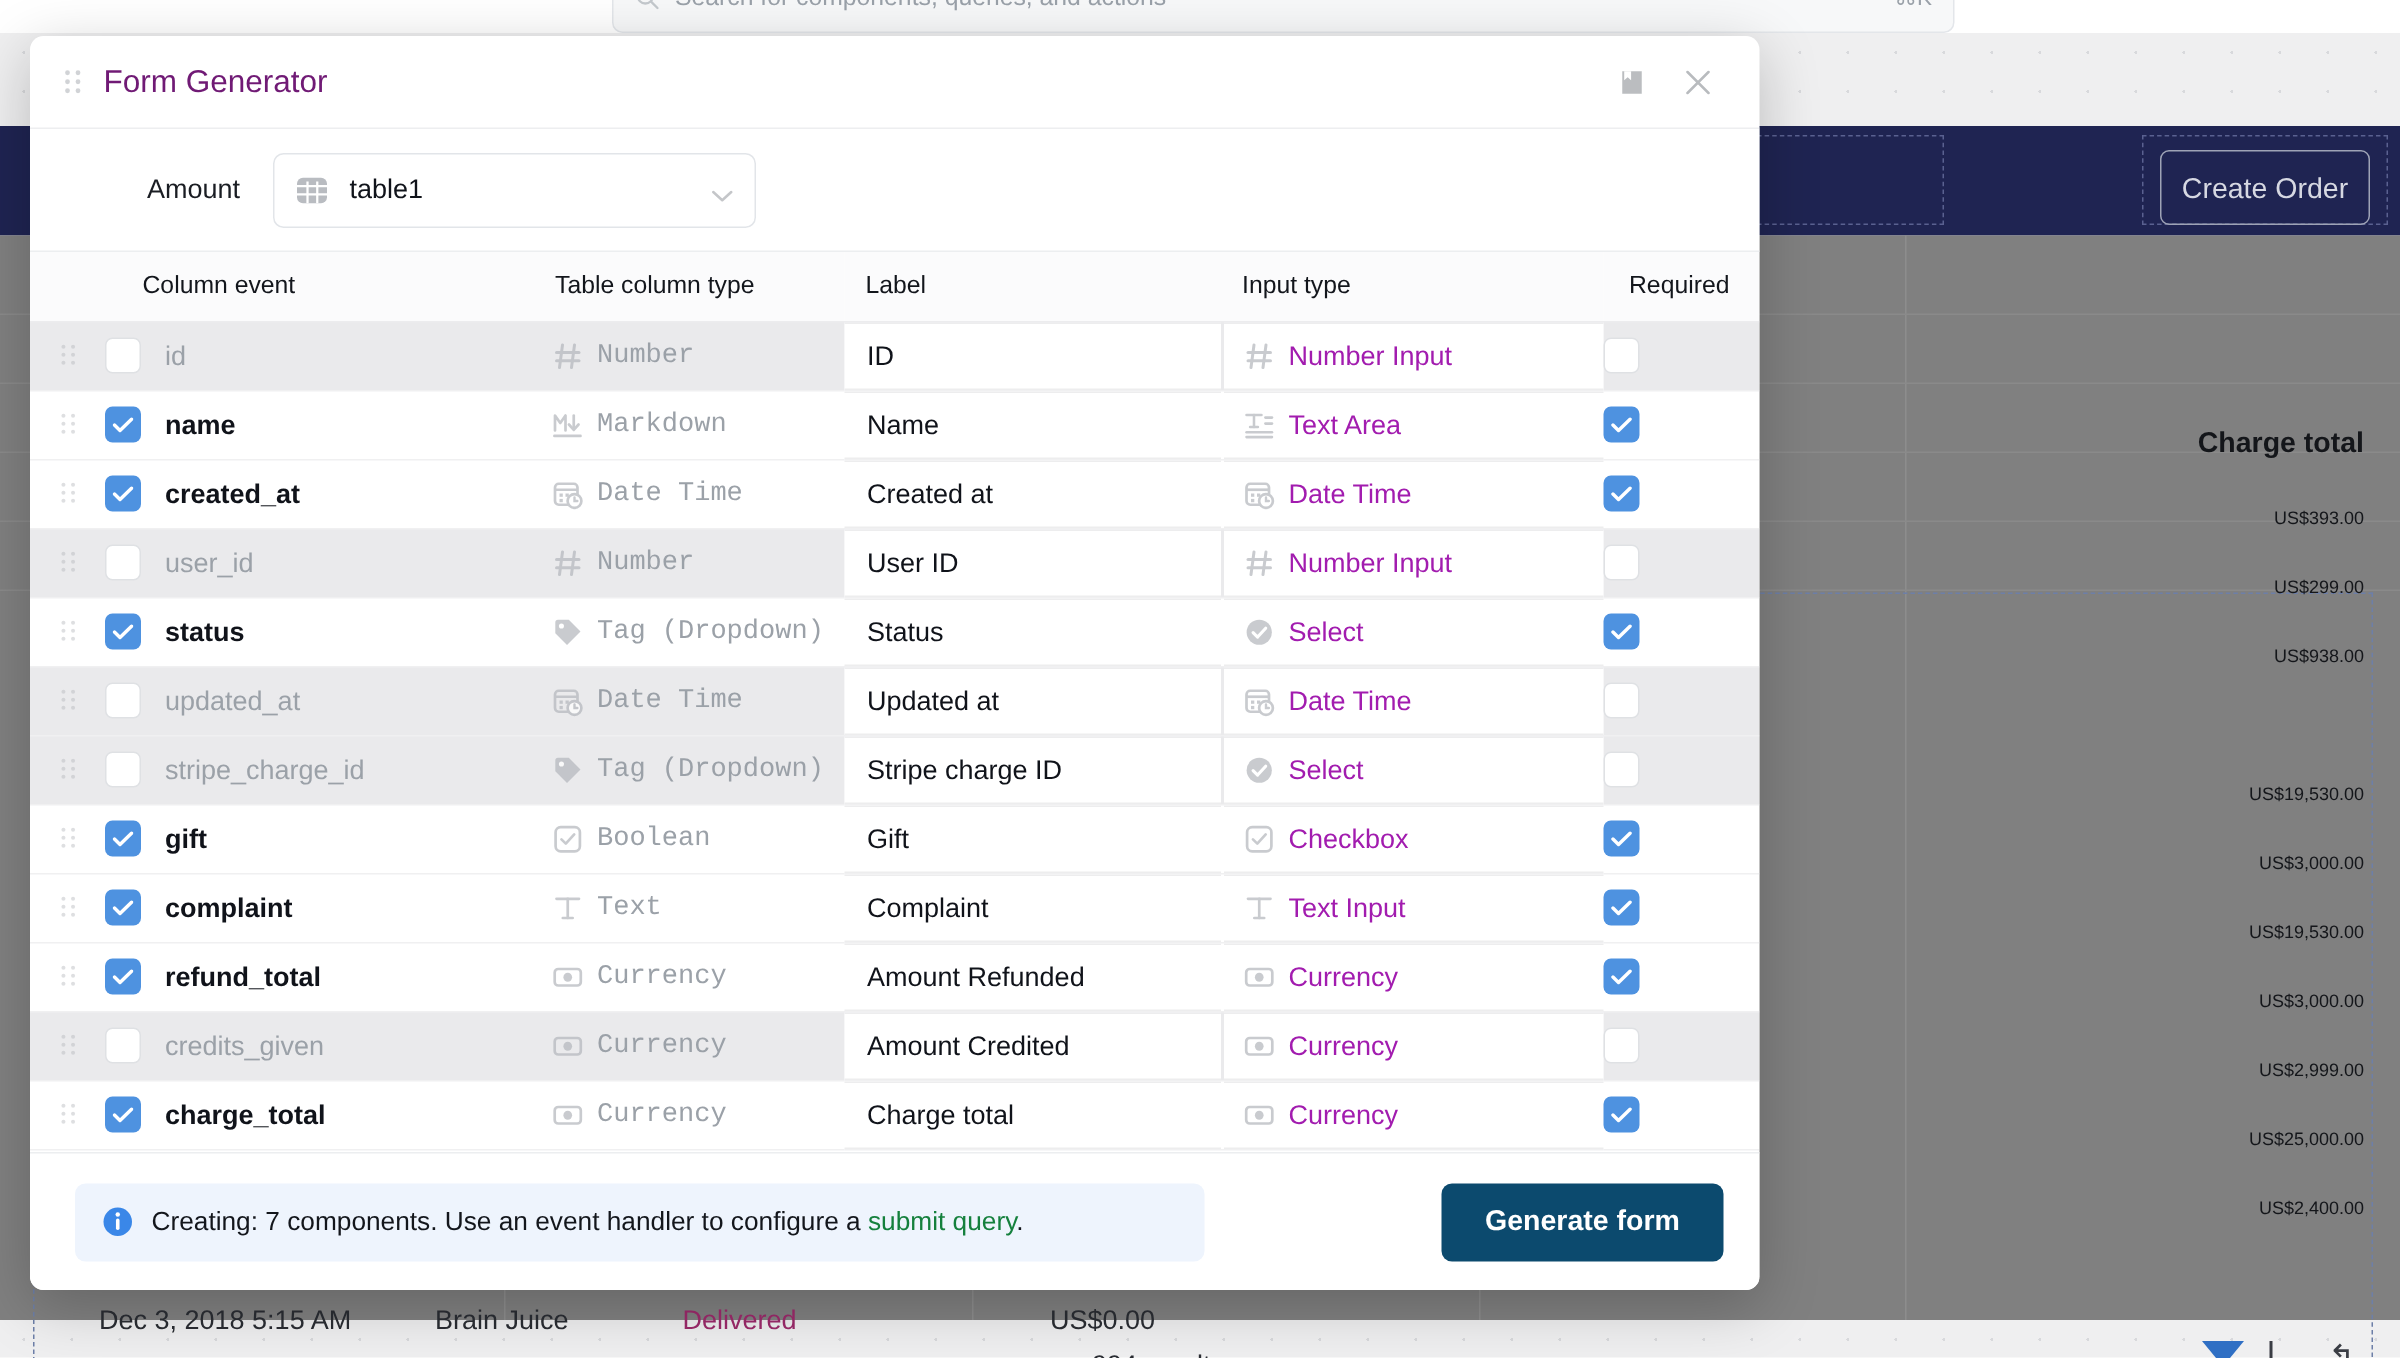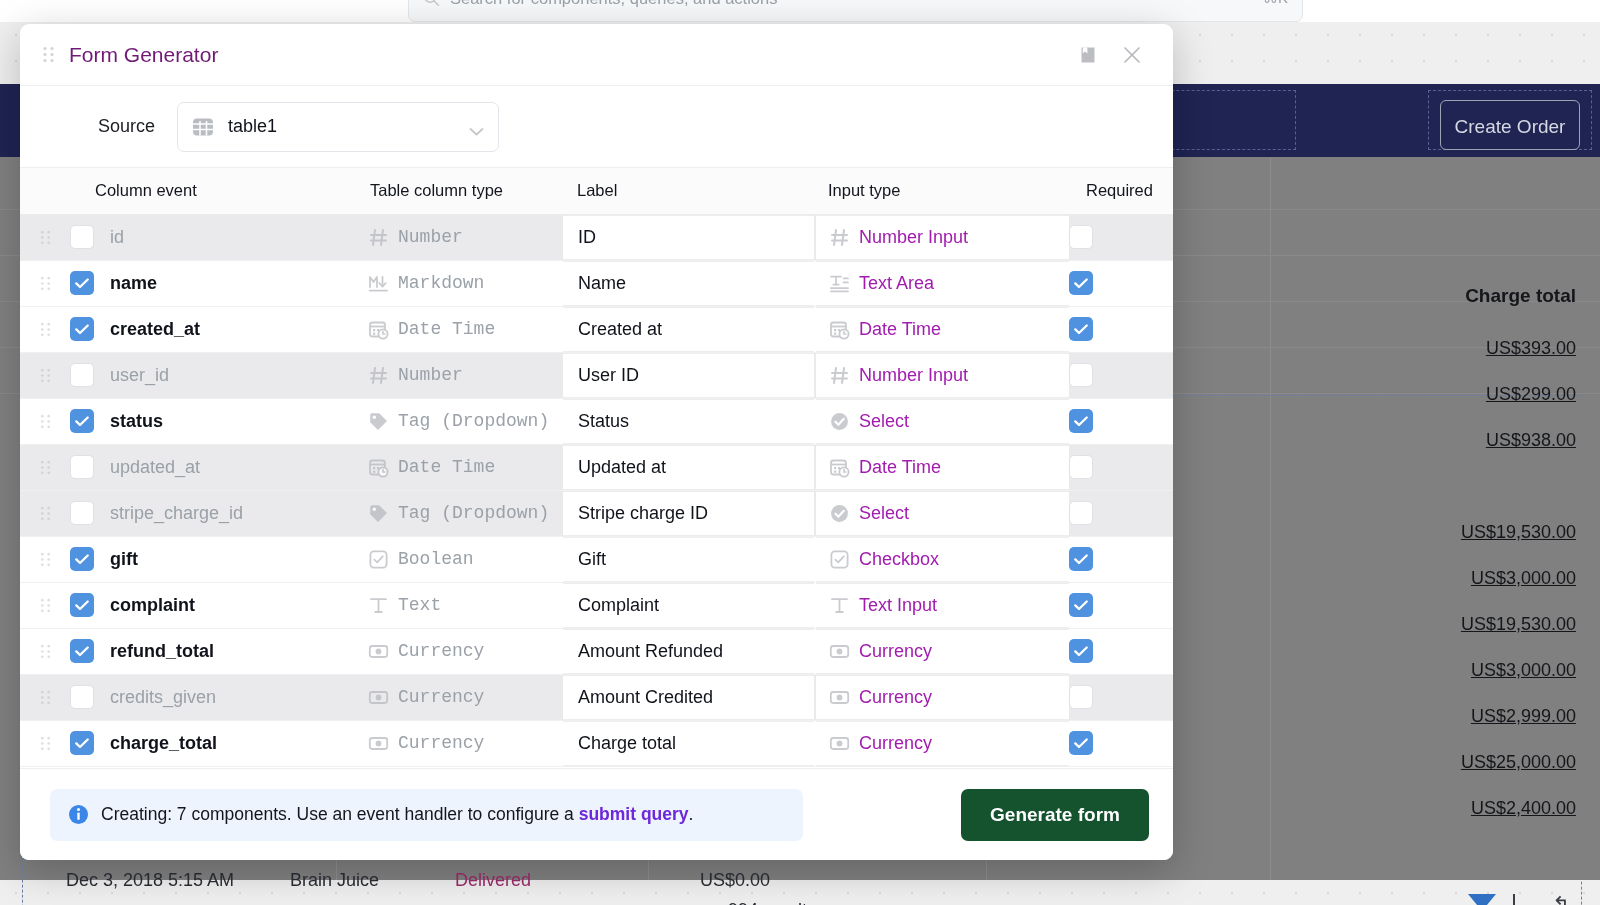--- a/index.html
+++ b/index.html
@@ -61,21 +61,21 @@
   }
   .grid-area .vline { position: absolute; top: 0; bottom: 0; width: 1px; background: #8d8d8d; }
   .grid-area .hline { position: absolute; left: 0; right: 0; height: 1px; background: #8a8a8a; }
 
   .bg-col-head {
     position: absolute; right: 24px; top: 128px; font-size: 19px;
     font-weight: 700; color: #14161a; text-align: right;
   }
   .money-cell {
     position: absolute; right: 24px; width: 300px; text-align: right;
-    font-size: 18px; color: #14161a; text-decoration: underline;
+    font-size: 12px; color: #14161a;
   }
   .bg-row-text {
     position: absolute; font-size: 18px; color: #2a2d33; white-space: nowrap;
   }
   .bg-delivered {
     position: absolute; font-size: 18px; font-weight: 400; color: #9c2a6b;
   }
   .bg-results {
     position: absolute; left: 728px; top: 878px; font-size: 18px; color: #2a2d33;
   }
@@ -183,23 +183,23 @@
   .modal-footer {
     flex: 0 0 92px; height: 92px; background: #fff; border-top: 1px solid #eceef0;
     display: flex; align-items: center; padding: 0 24px 0 30px; gap: 24px;
   }
   .info-banner {
     flex: 0 0 auto; width: 753px; height: 52px; background: #eef4fd; border-radius: 7px;
     display: flex; align-items: center; padding: 0 18px;
   }
   .info-ico { width: 21px; height: 21px; margin-right: 12px; flex: 0 0 auto; }
   .info-txt { font-size: 17.5px; color: #13161c; }
-  .info-txt .lnk { color: #6d28d9; font-weight: bold; }
+  .info-txt .lnk { color: #15803d; }
   .gen-btn {
-    margin-left: auto; width: 188px; height: 52px; background: #14532d; border: none;
+    margin-left: auto; width: 188px; height: 52px; background: #0c4a6e; border: none;
     border-radius: 7px; color: #fff; font-size: 19px; font-weight: 700;
     font-family: "Liberation Sans", sans-serif; cursor: pointer;
   }
 </style>
 </head>
 <body>
 
 <div id="app-bg">
 
   <div class="topbar">
@@ -289,21 +289,21 @@
     </span>
     <span class="hdr-btn">
       <svg viewBox="0 0 22 22" width="22" height="22">
         <line x1="4" y1="4" x2="18" y2="18" stroke="#8a8e94" stroke-width="1.7" stroke-linecap="round"></line>
         <line x1="18" y1="4" x2="4" y2="18" stroke="#8a8e94" stroke-width="1.7" stroke-linecap="round"></line>
       </svg>
     </span>
   </div>
 
   <div class="source-row">
-    <span class="source-label">Source</span>
+    <span class="source-label">Amount</span>
     <div class="source-select">
       <span class="tbl-icon">
         <svg viewBox="0 0 22 22" width="22" height="22">
           <rect x="1" y="2.5" width="20" height="17" rx="4" fill="#b9bcc1"></rect>
           <g stroke="#ffffff" stroke-width="1.5">
             <line x1="1" y1="8" x2="21" y2="8"></line>
             <line x1="1" y1="13.5" x2="21" y2="13.5"></line>
             <line x1="8" y1="5" x2="8" y2="19.5"></line>
             <line x1="14.5" y1="5" x2="14.5" y2="19.5"></line>
           </g>

